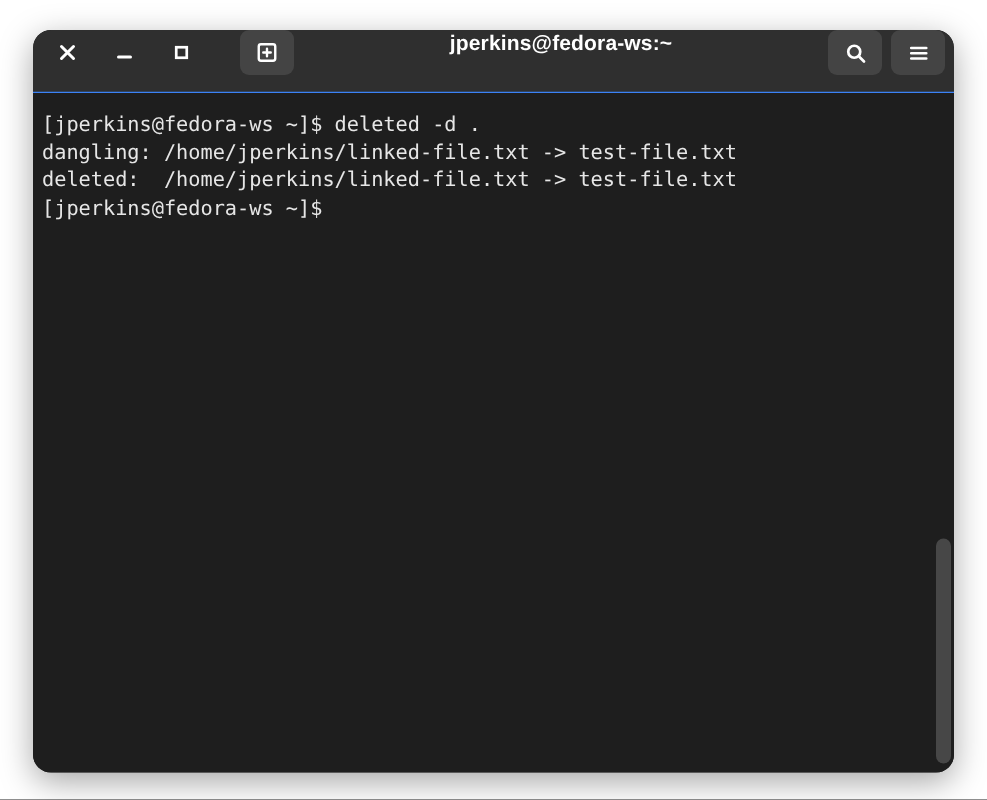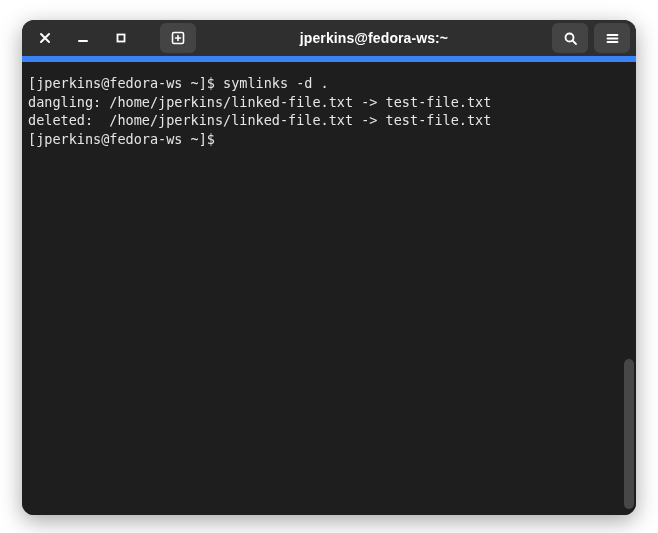--- a/index.html
+++ b/index.html
@@ -20,24 +20,23 @@
     border-radius: 12px;
     box-shadow: 0 6px 22px rgba(0,0,0,0.35);
     display: flex;
     flex-direction: column;
     overflow: hidden;
   }
   .titlebar {
     height: 42px;
     background: #2f2f2f;
     display: flex;
-    align-items: center;
     padding: 0 6px;
     gap: 4px;
-    border-bottom: 6px solid #3b82f6;
+    border-bottom: 1px solid #3b82f6;
     border-top-left-radius: 12px;
     border-top-right-radius: 12px;
   }
   .tb-btn {
     width: 34px;
     height: 30px;
     border-radius: 6px;
     display: flex;
     align-items: center;
     justify-content: center;
@@ -143,20 +142,20 @@
       <button class="tb-btn box">
         <span>
           <svg width="15" height="15" viewBox="0 0 15 15">
             <path d="M2.5 4 H12.5 M2.5 7.5 H12.5 M2.5 11 H12.5" stroke="#fff" stroke-width="1.8" stroke-linecap="round"></path>
           </svg>
         </span>
       </button>
     </div>
   </div>
 
-  <div class="terminal"><span><span>[jperkins@fedora-ws ~]$ </span><span>symlinks -d .</span></span>
+  <div class="terminal"><span><span>[jperkins@fedora-ws ~]$ </span><span>deleted -d .</span></span>
 <span><span>dangling: /home/jperkins/linked-file.txt -&gt; test-file.txt</span></span>
 <span><span>deleted:  /home/jperkins/linked-file.txt -&gt; test-file.txt</span></span>
 <span><span>[jperkins@fedora-ws ~]$ </span><span></span></span>
     <div class="scrollbar"></div>
   </div>
 
 </div>
 
 </body></html>

